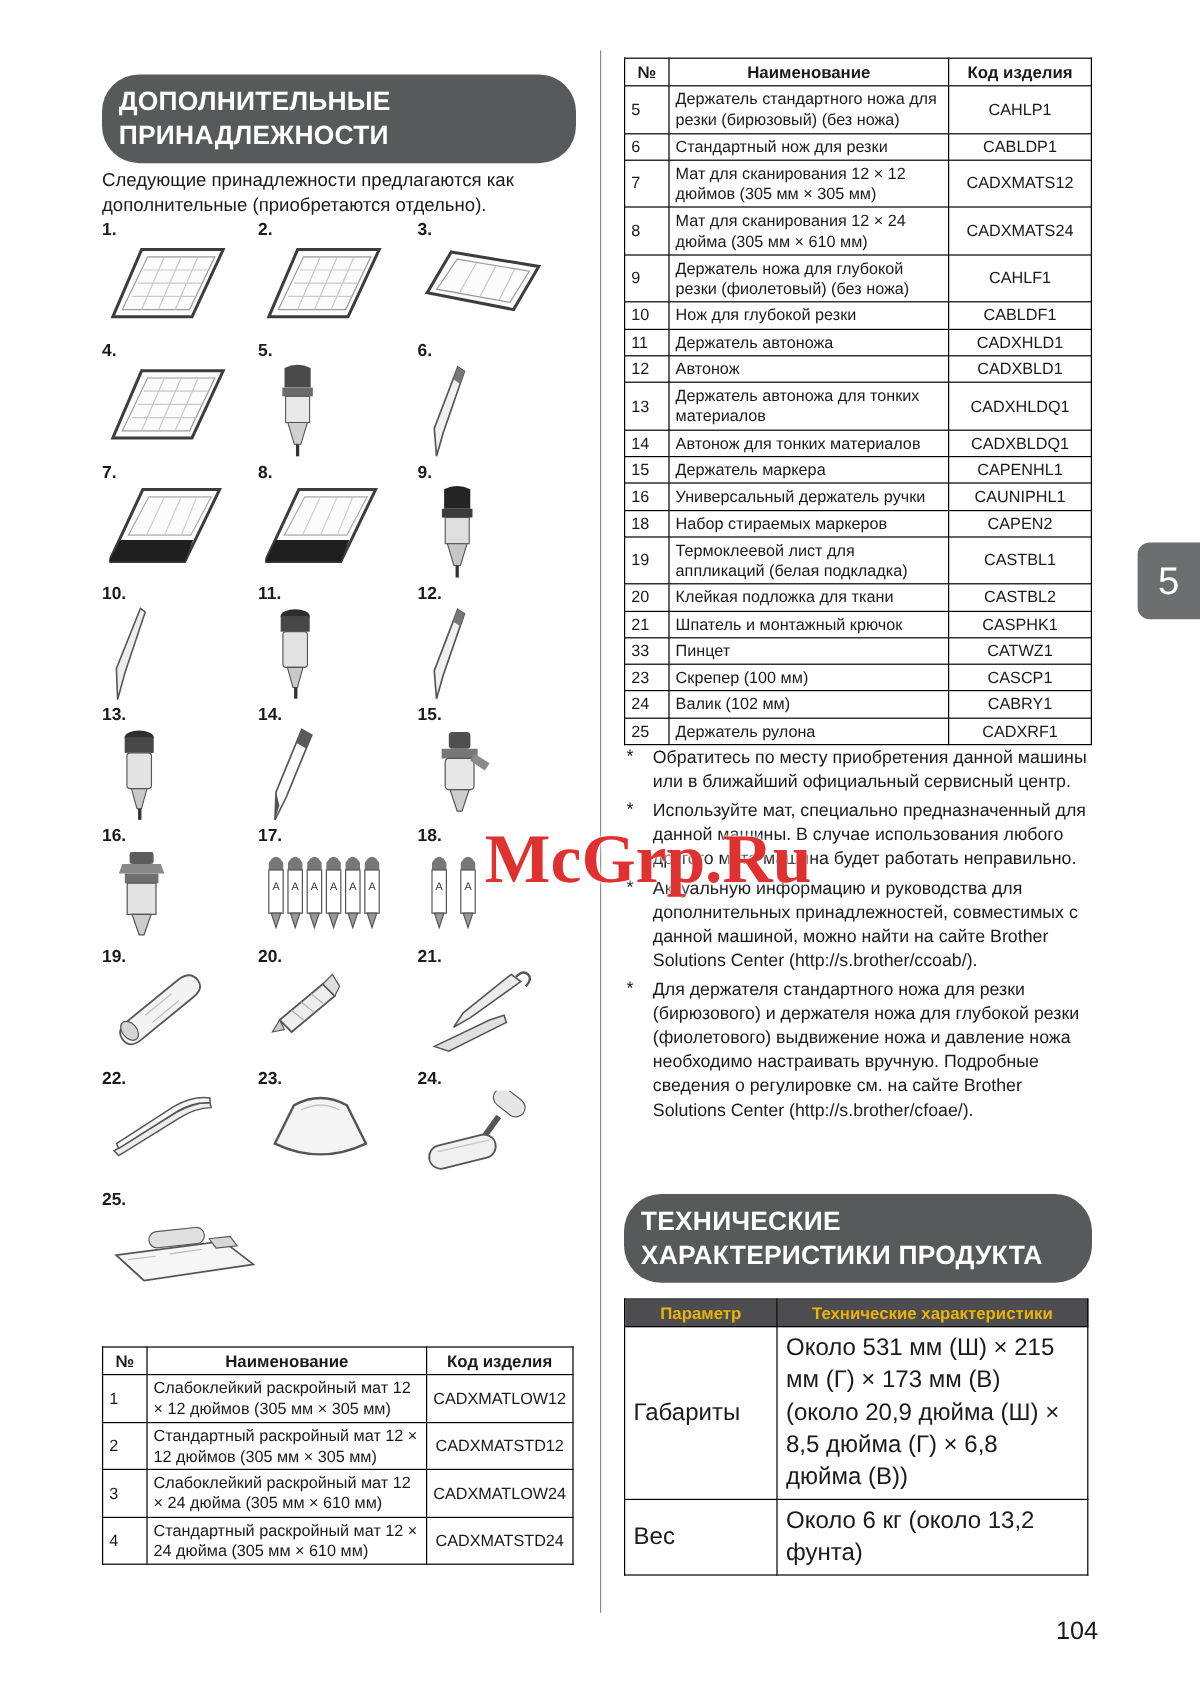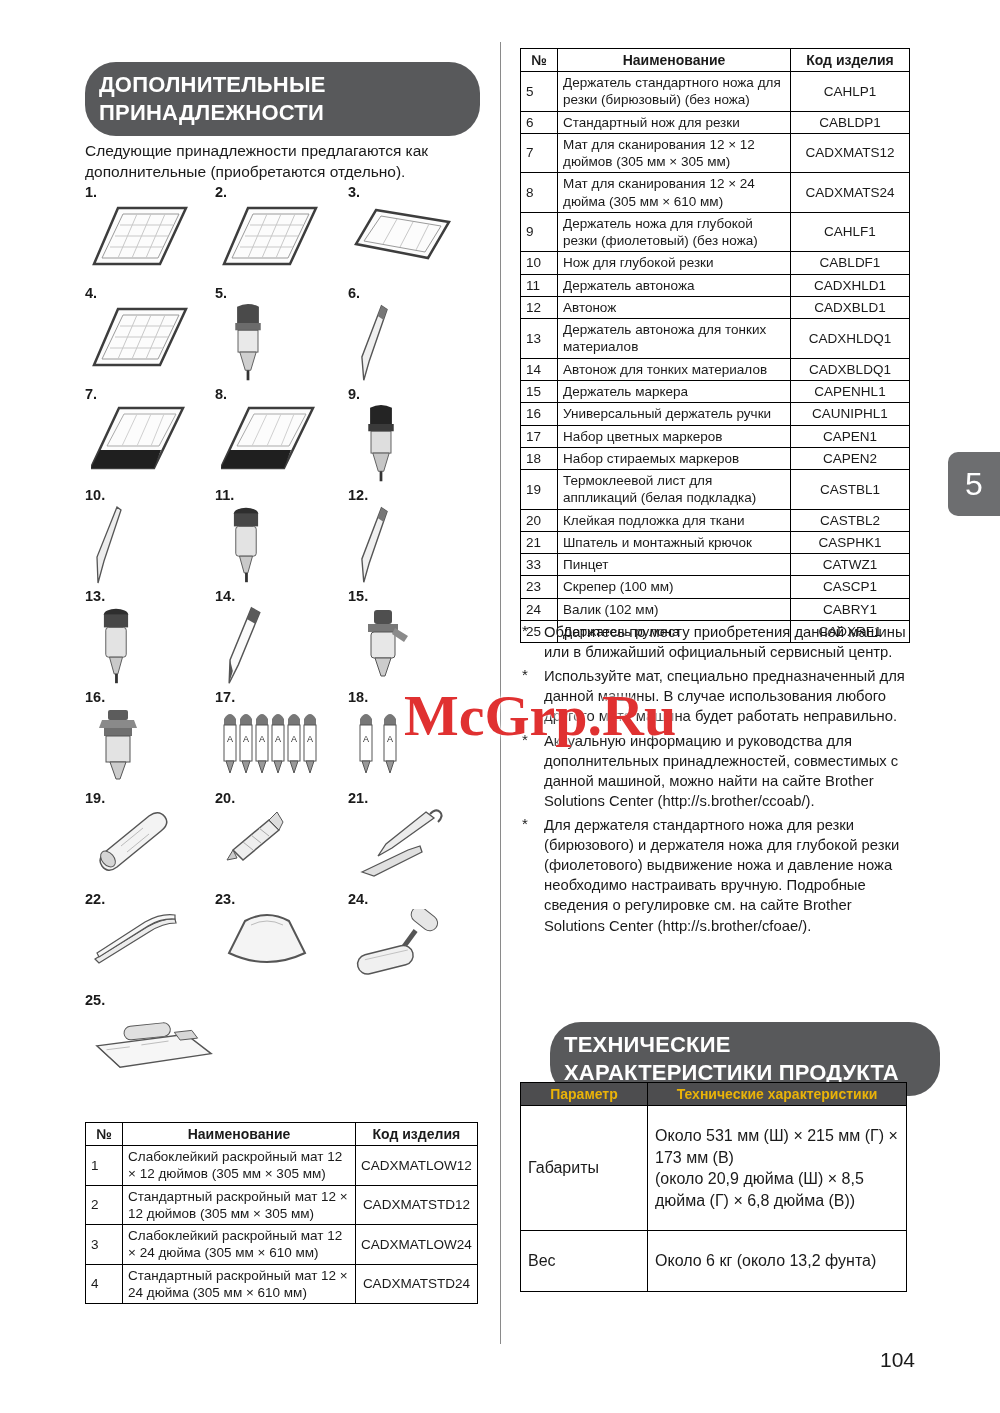--- a/index.html
+++ b/index.html
@@ -34,24 +34,24 @@
 
   #notes { position:absolute; left:522px; top:622px; width:394px; }
   .note { display:flex; margin-bottom:4px; }
   .note .star { flex:0 0 22px; font-size:15px; }
   .note .txt { flex:1; font-size:14.8px; line-height:1.36; }
 
   #watermark { position:absolute; left:404px; top:682px; z-index:5;
                font-family:"Liberation Serif", serif; font-weight:bold; font-size:58px;
                color:#e03131; text-shadow:0 0 6px rgba(255,255,255,.95), 0 0 2px rgba(255,255,255,.95); }
 
-  #specs-header { position:absolute; left:550px; top:995px; width:366px;margin-top:27px; }
+  #specs-header { position:absolute; left:520px; top:995px; width:366px; }
   #spec-table { position:absolute; left:520px; top:1082px; }
   .spec-table th { background:#4d4d4f; color:#eab308; border-color:#000; }
-  .spec-table td { padding:19px 7px; font-size:16px; line-height:1.35; }
+  .spec-table td { padding:4px 7px; font-size:20px; line-height:1.35; }
   .spec-table td:nth-child(1) { width:112px; }
   .spec-table td:nth-child(2) { width:244px; white-space:pre-line; }
 
   #side-tab { position:absolute; right:0; top:452px; width:52px; height:64px;
               background:#6d6e70; color:#fff; font-size:32px; font-weight:normal;
               display:flex; align-items:center; justify-content:center;
               border-radius:10px 0 0 10px; }
   #page-num { position:absolute; left:880px; top:1348px; font-size:21px; }
 </style>
 </head>
@@ -509,25 +509,20 @@
         </tr>
         <tr>
           <td>15</td>
           <td>Держатель маркера</td>
           <td>CAPENHL1</td>
         </tr>
         <tr>
           <td>16</td>
           <td>Универсальный держатель ручки</td>
           <td>CAUNIPHL1</td>
-        </tr>
-        <tr>
-          <td>17</td>
-          <td>Набор цветных маркеров</td>
-          <td>CAPEN1</td>
         </tr>
         <tr>
           <td>18</td>
           <td>Набор стираемых маркеров</td>
           <td>CAPEN2</td>
         </tr>
         <tr>
           <td>19</td>
           <td>Термоклеевой лист для аппликаций (белая подкладка)</td>
           <td>CASTBL1</td>

